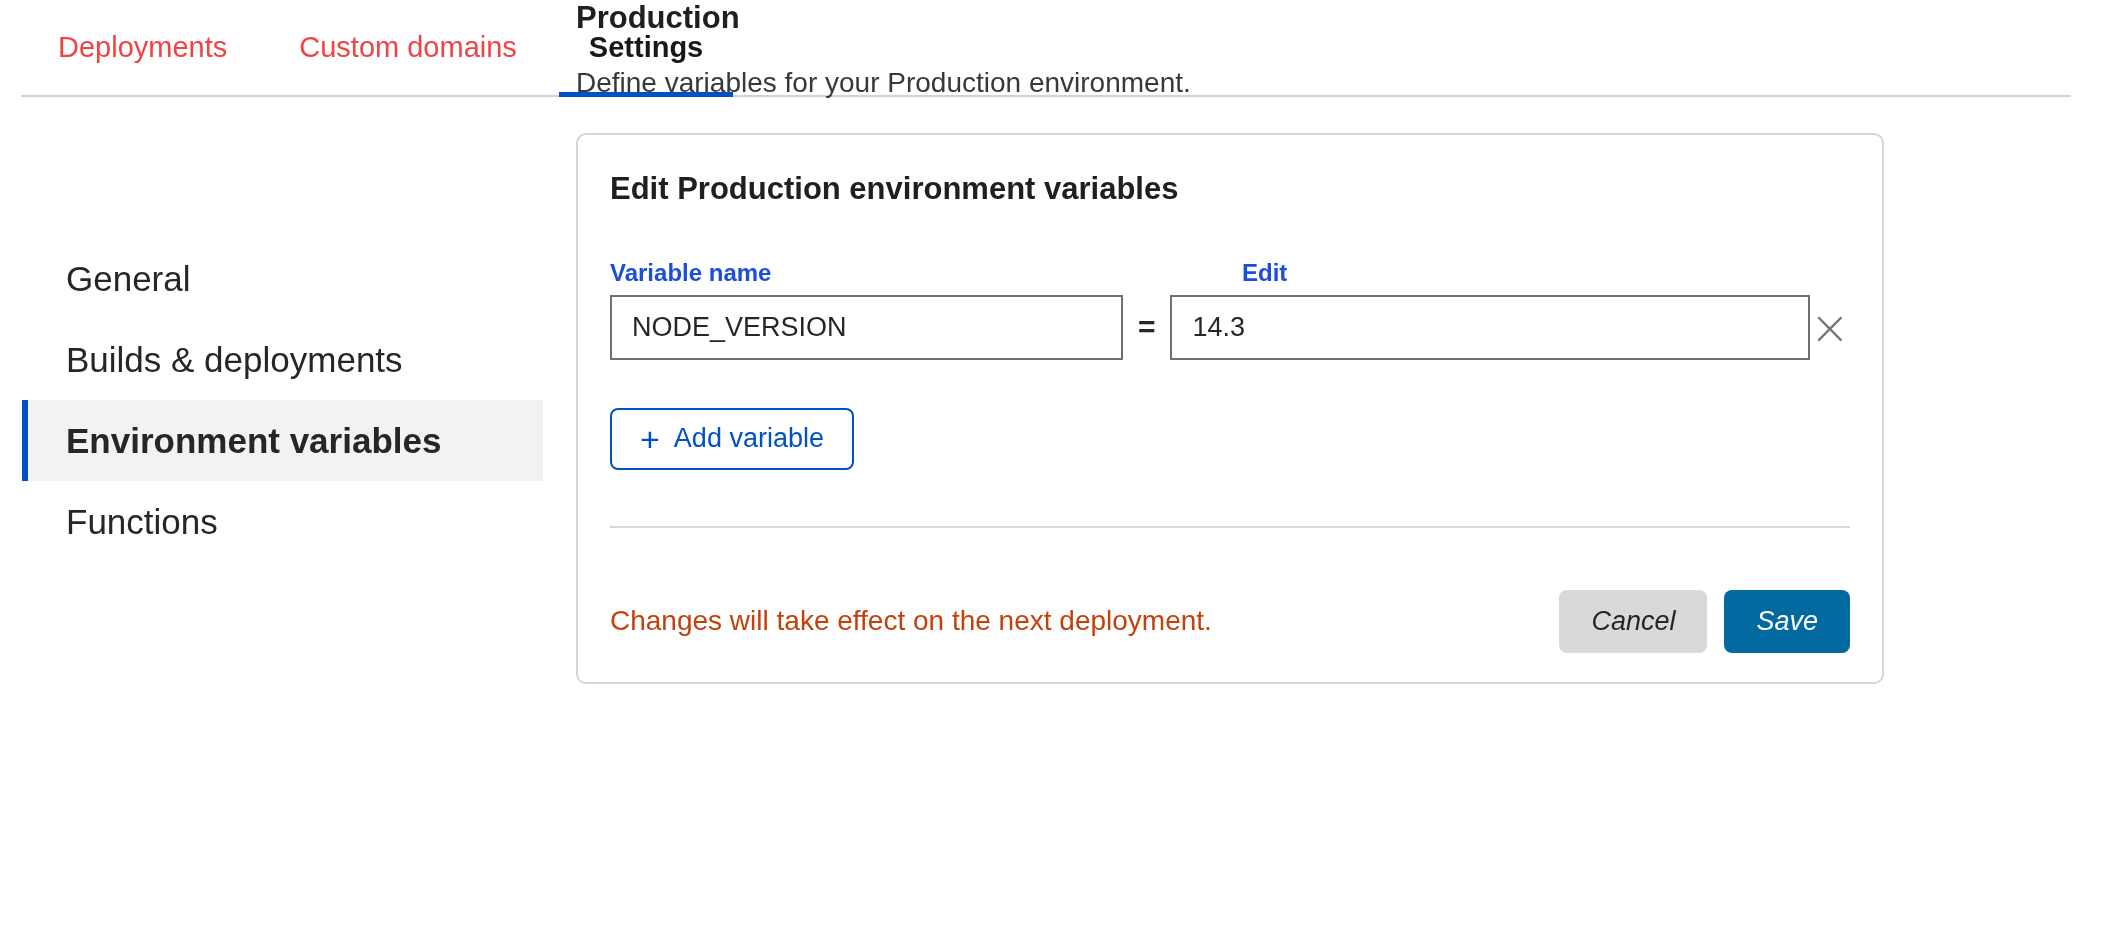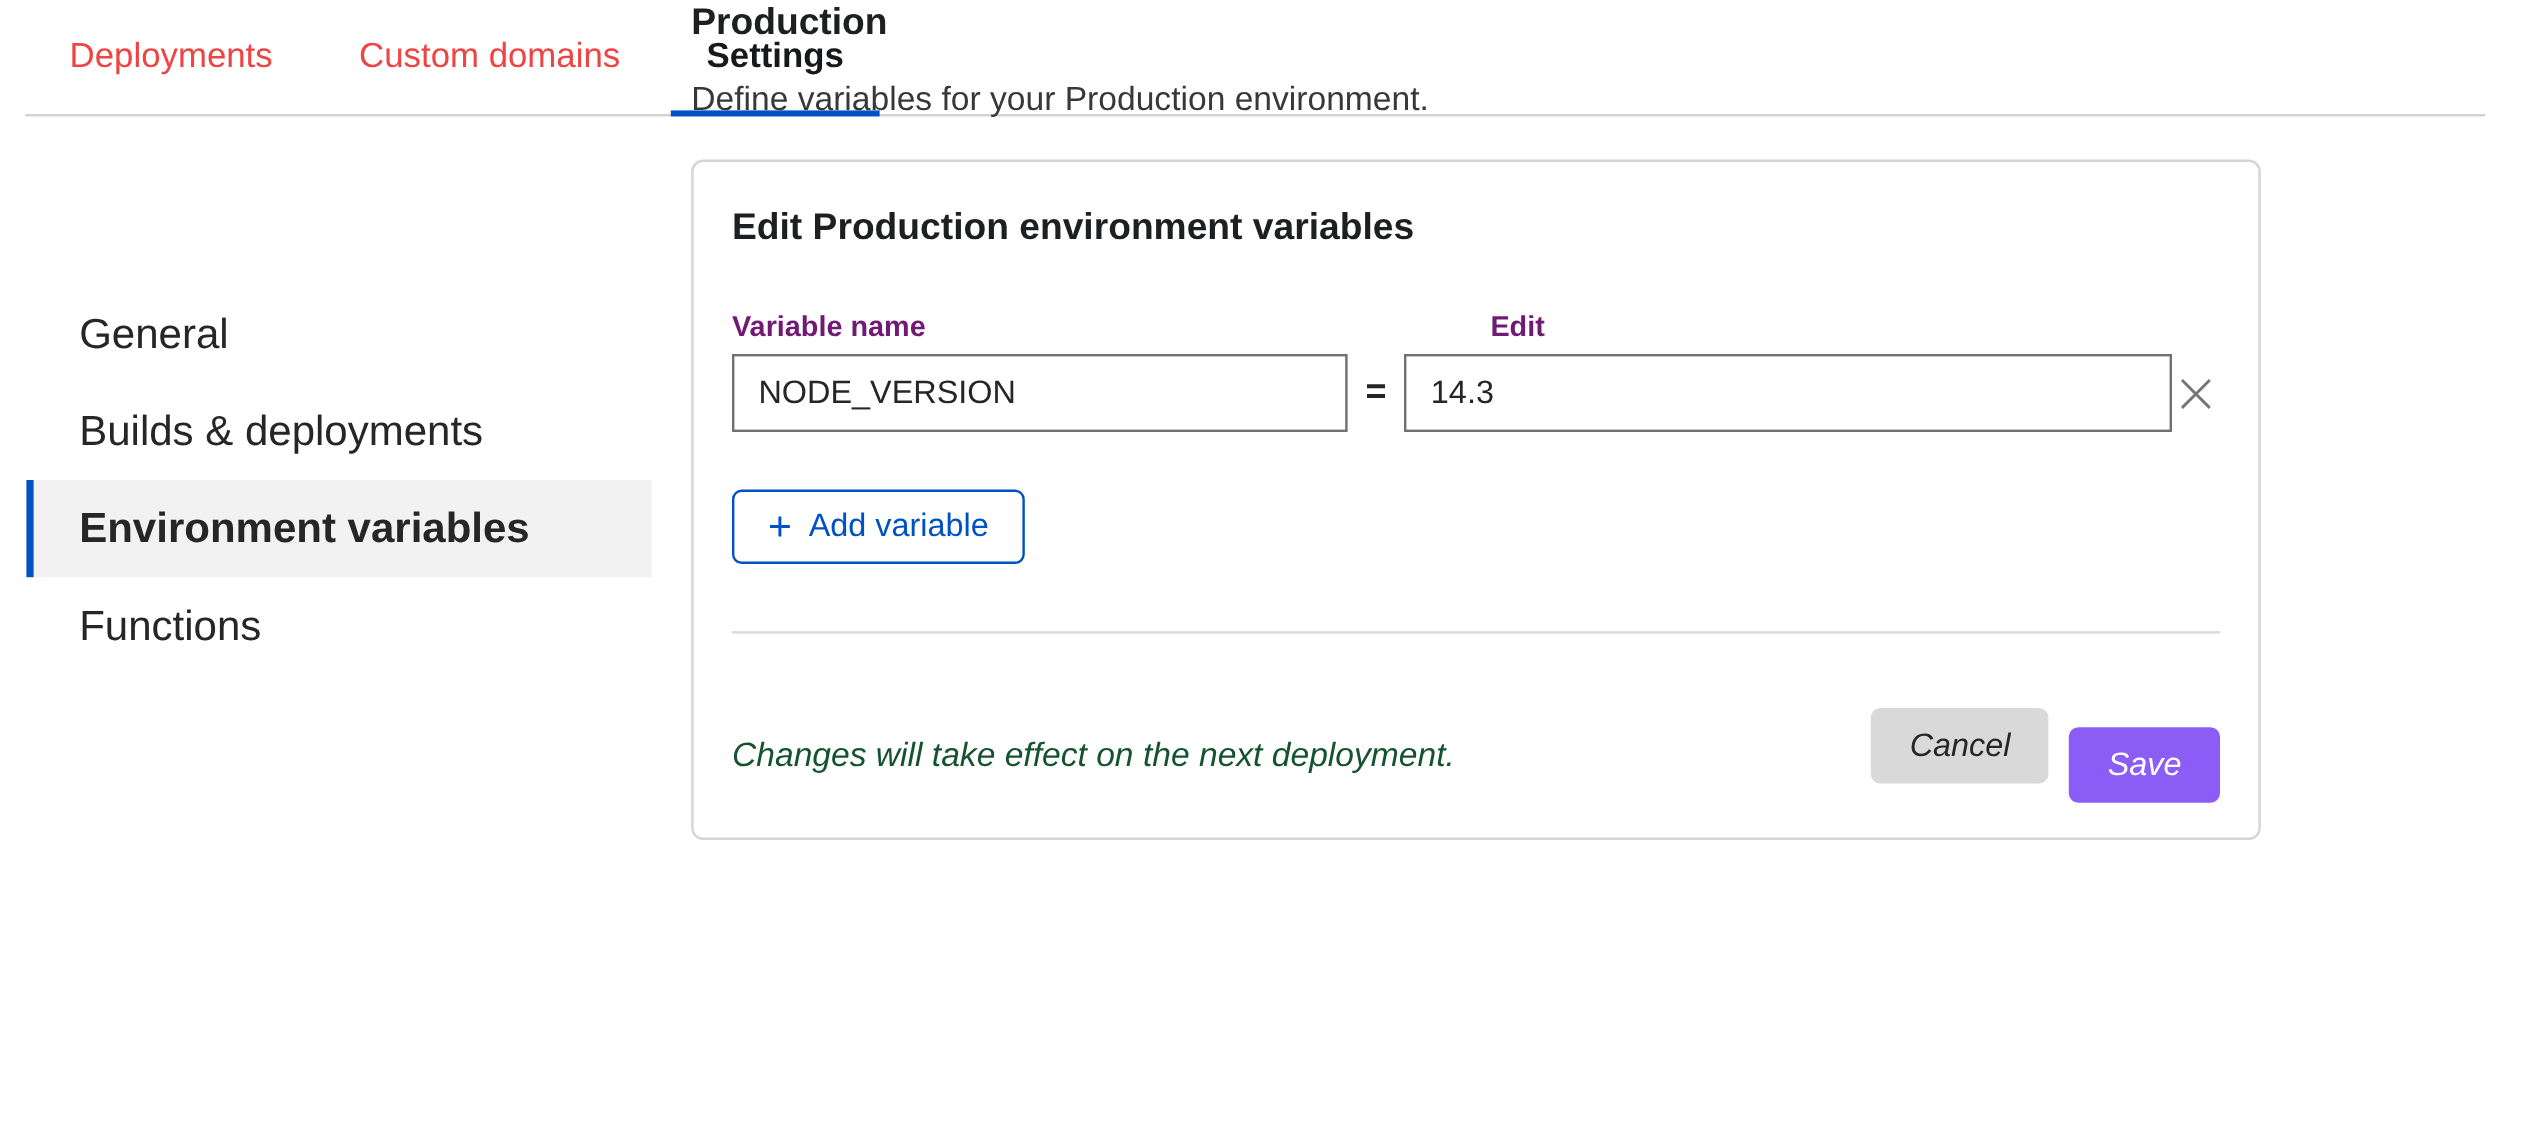--- a/index.html
+++ b/index.html
@@ -103,21 +103,21 @@
     line-height: 1.15;
   }
 
   .labels-row {
     display: flex;
     margin-top: 52px;
   }
   .field-label {
     font-size: 24px;
     font-weight: 700;
-    color: #701a75;
+    color: #1d4ed8;
     line-height: 28px;
   }
   .label-name { width: 578px; }
   .label-eq-spacer { width: 54px; }
 
   .var-row {
     display: flex;
     align-items: center;
     margin-top: 8px;
     height: 65px;
@@ -183,22 +183,21 @@
     border: none;
   }
 
   .card-footer {
     margin-top: 62px;
     display: flex;
     align-items: center;
   }
   .footer-note {
     font-size: 28px;
-    color: #14532d;
-    font-style: italic;
+    color: #c2410c;
   }
   .footer-actions {
     margin-left: auto;
     display: flex;
     gap: 17px;
   }
   .btn {
     height: 63px;
     padding: 0 32px;
     border: none;
@@ -206,23 +205,22 @@
     font-size: 27px;
     font-family: "Liberation Sans", "DejaVu Sans", sans-serif;
     cursor: pointer;
     font-style: italic;
   }
   .btn-cancel {
     background: #d9d9d9;
     color: #262626;
   }
   .btn-save {
-    background: #8b5cf6;
+    background: #0369a1;
     color: #ffffff;
-    margin-top: 16px;
   }
 </style>
 </head>
 <body>
 
 <nav class="tabbar">
   <div class="tab">
     <span>Deployments</span>
   </div>
   <div class="tab">

